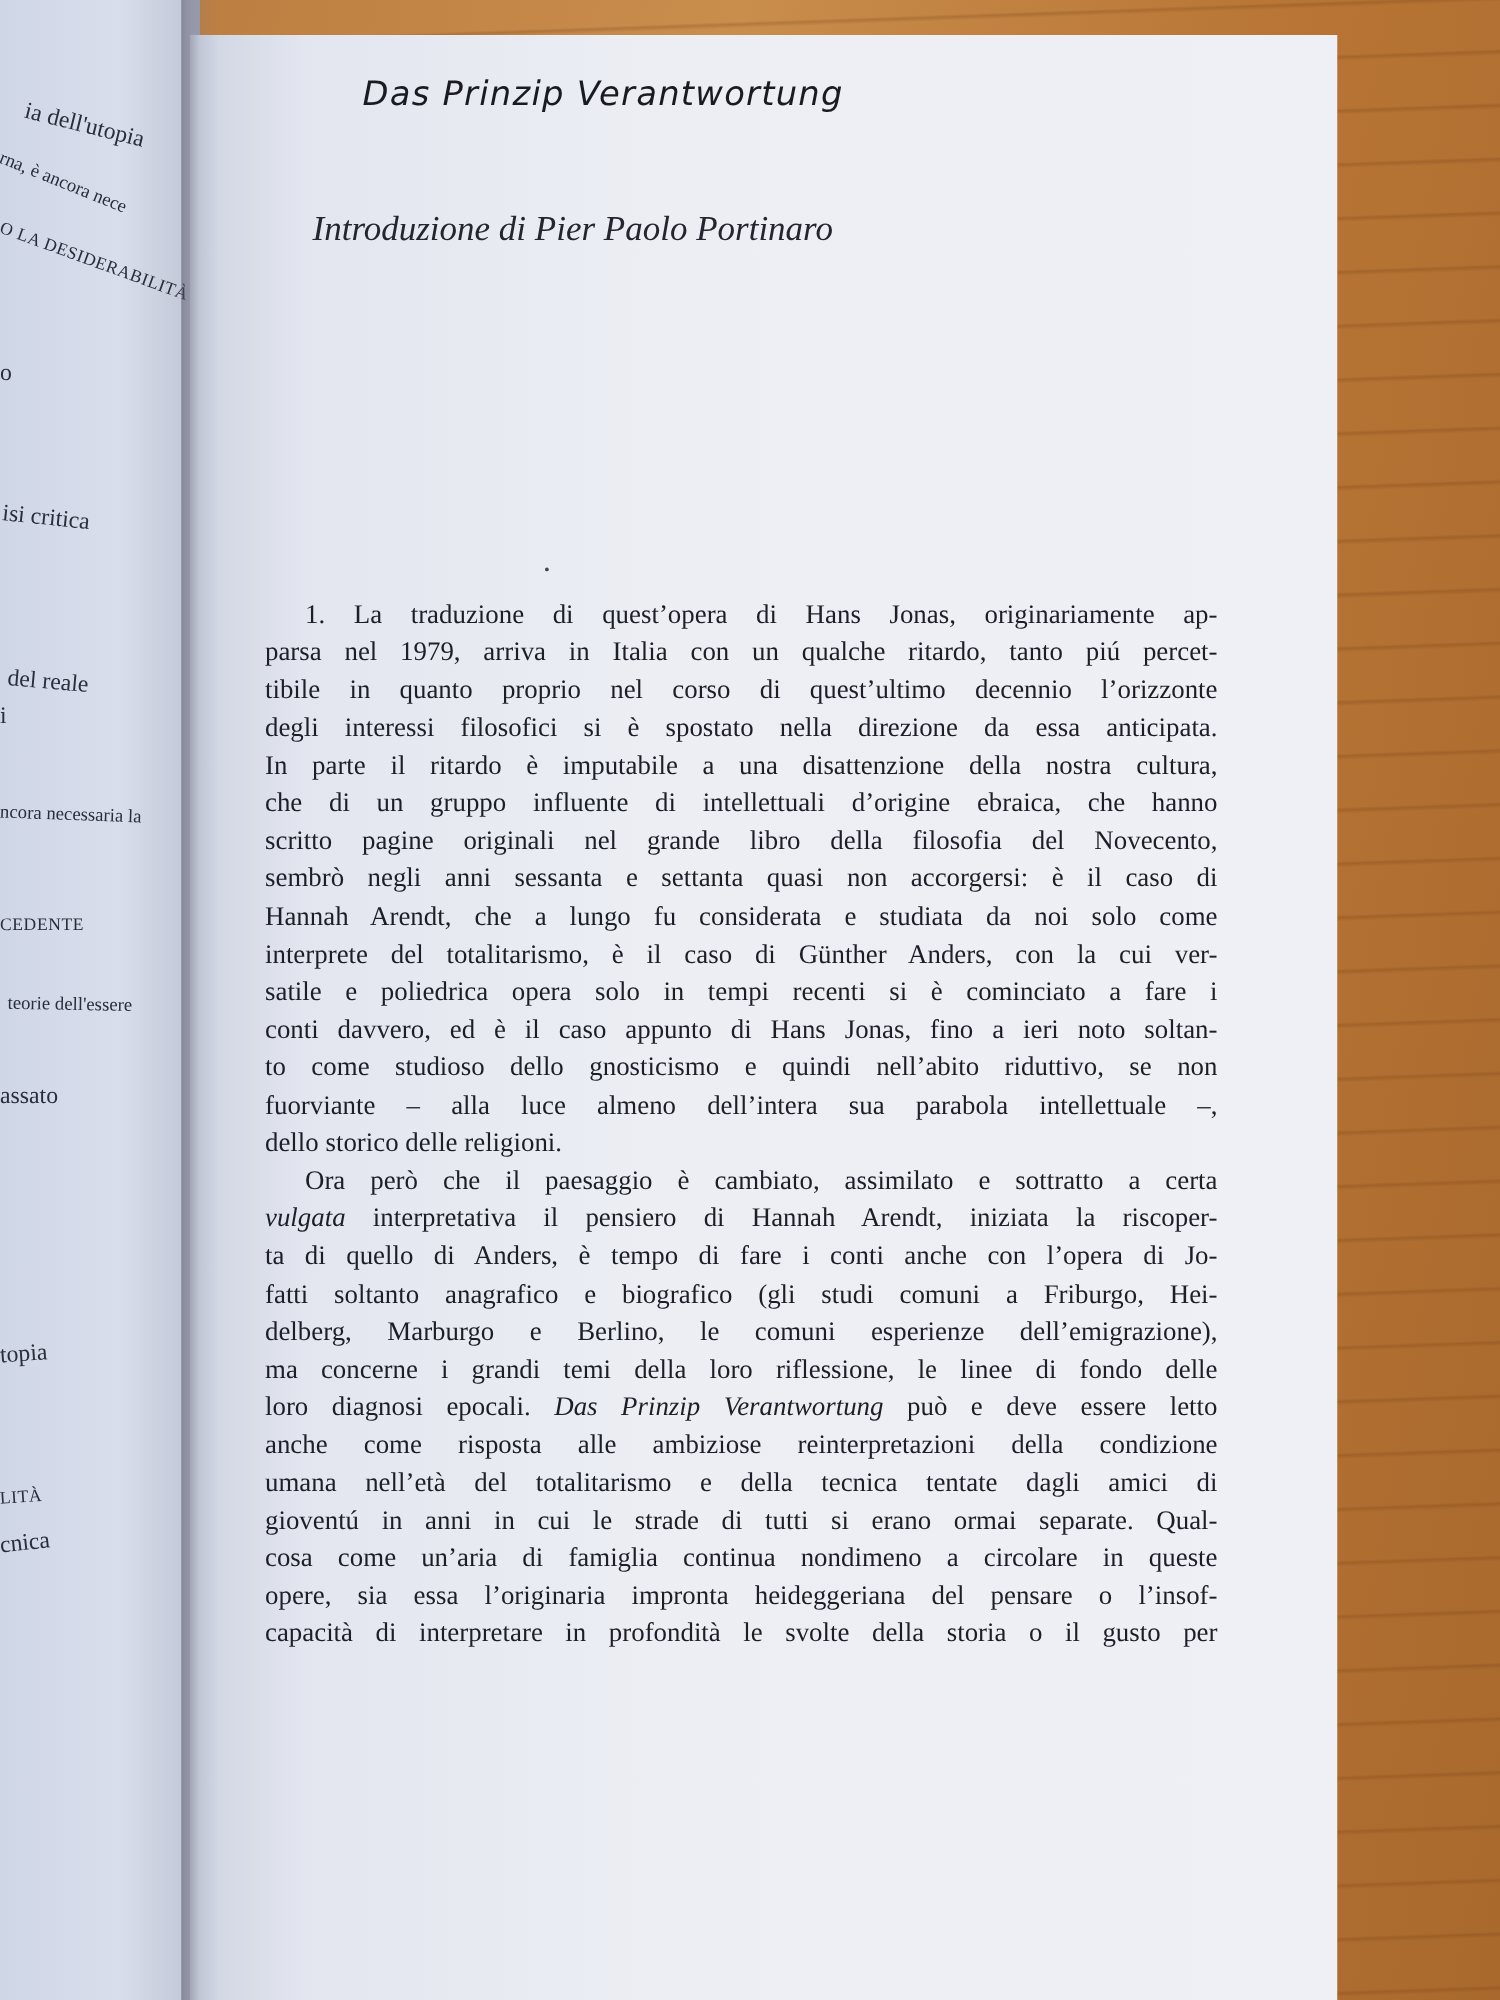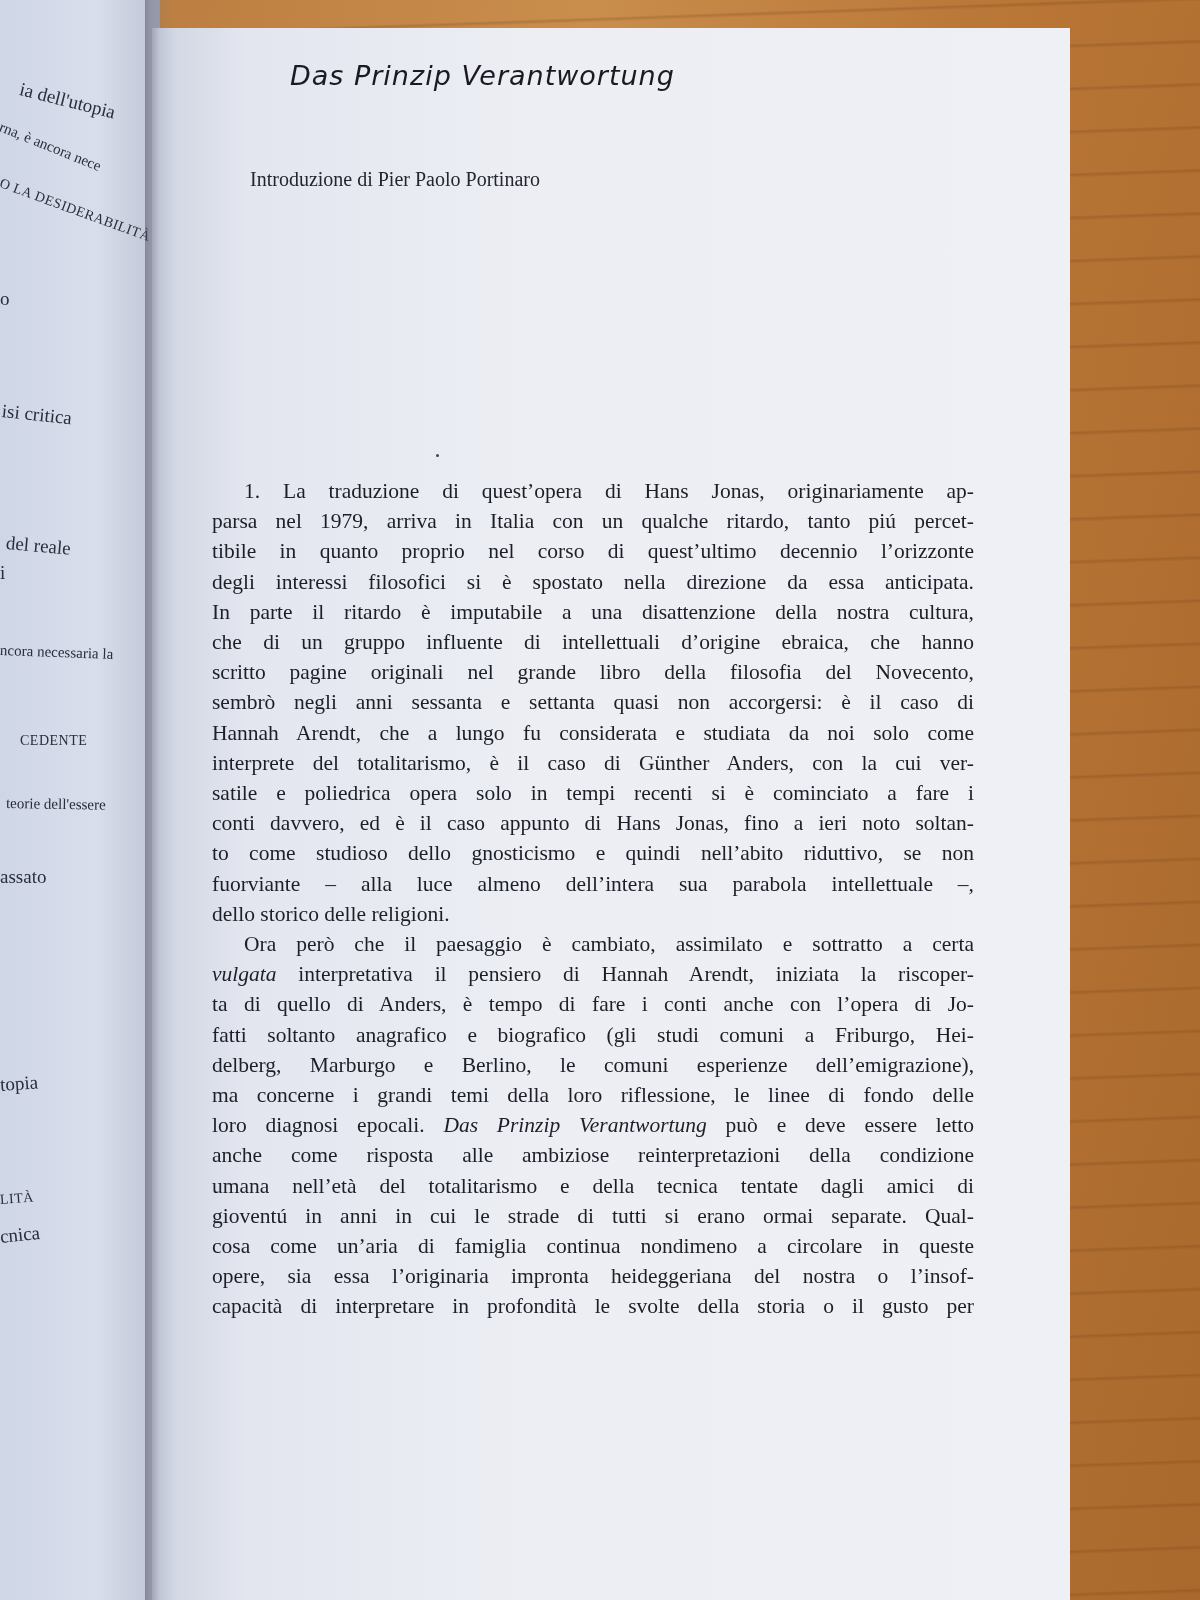--- a/index.html
+++ b/index.html
@@ -31,21 +31,21 @@
       background: linear-gradient(90deg, #cdd3e1 0%, #e3e6ef 10%, #eceef4 40%, #eef0f5 100%);
       clip-path: polygon(0 0, 100% 0, 100% 100%, 0 100%);
     }
     .handwritten {
       position: absolute; left: 290px; top: 60px;
       font-family: "DejaVu Sans", sans-serif; font-size: 27px; color: #1a1a22;
       font-style: italic; letter-spacing: 1px;
     }
     .intro-title {
       position: absolute; left: 250px; top: 168px;
-      font-size: 20px; color: #24262f;
+      font-size: 28px; color: #24262f; font-style: italic;
     }
     .dot { position: absolute; left: 436px; top: 454px; width: 3px; height: 3px; border-radius: 50%; background: #444; }
     .body-text {
       position: absolute; left: 212px; top: 476px; width: 762px;
       font-size: 21.5px; line-height: 30.2px; color: #1d1f28;
       text-align: justify;
     }
     .body-text .line { display: block; white-space: nowrap; text-align: justify; text-align-last: justify; }
     .body-text .line.last { text-align-last: left; }
     .body-text .indent { padding-left: 32px; }
@@ -59,21 +59,21 @@
 
 <div class="left-page" id="left-page">
     <span class="frag " style="left: 20px; top: 78px; transform: rotate(14deg); transform-origin: left center;">ia dell'utopia</span>
     <span class="frag small" style="left: 0px; top: 118px; transform: rotate(22deg); transform-origin: left center;">rna, è ancora nece</span>
     <span class="frag caps" style="left: 0px; top: 175px; transform: rotate(20deg); transform-origin: left center;">o la desiderabilità</span>
     <span class="frag " style="left: 0px; top: 288px; transform: rotate(0deg); transform-origin: left center;">o</span>
     <span class="frag " style="left: 2px; top: 400px; transform: rotate(6deg); transform-origin: left center;">isi critica</span>
     <span class="frag " style="left: 6px; top: 532px; transform: rotate(5deg); transform-origin: left center;">del reale</span>
     <span class="frag " style="left: 0px; top: 562px; transform: rotate(0deg); transform-origin: left center;">i</span>
     <span class="frag small" style="left: 0px; top: 642px; transform: rotate(2deg); transform-origin: left center;">ncora necessaria la</span>
-    <span class="frag caps" style="left: 0px; top: 733px; transform: rotate(0deg); transform-origin: left center; padding-left: 20px;">cedente</span>
+    <span class="frag caps" style="left: 0px; top: 733px; transform: rotate(0deg); transform-origin: left center;">cedente</span>
     <span class="frag small" style="left: 6px; top: 795px; transform: rotate(1deg); transform-origin: left center;">teorie dell'essere</span>
     <span class="frag " style="left: 0px; top: 866px; transform: rotate(0deg); transform-origin: left center;">assato</span>
     <span class="frag " style="left: 0px; top: 1074px; transform: rotate(-4deg); transform-origin: left center;">topia</span>
     <span class="frag caps" style="left: 0px; top: 1192px; transform: rotate(-4deg); transform-origin: left center;">lità</span>
     <span class="frag " style="left: 0px; top: 1226px; transform: rotate(-6deg); transform-origin: left center;">cnica</span>
   </div>
 <div class="right-page"></div>
 <div class="gutter"></div>
 
 <div class="handwritten">Das Prinzip Verantwortung</div>
@@ -100,15 +100,15 @@
     <span class="line "><span class="it">vulgata</span><span class=""> interpretativa il pensiero di Hannah Arendt, iniziata la riscoper-</span></span>
     <span class="line "><span class="">ta di quello di Anders, è tempo di fare i conti anche con l’opera di Jo-</span></span>
     <span class="line "><span class="">fatti soltanto anagrafico e biografico (gl</span><span class="ul">i studi comuni a Friburgo,</span><span class=""> </span><span class="ul">Hei-</span></span>
     <span class="line "><span class="ul">delberg,</span><span class=""> </span><span class="ul">Marburgo</span><span class=""> e </span><span class="ul">Berlino,</span><span class=""> le </span><span class="ul">comuni esperienze dell’emigrazione),</span></span>
     <span class="line "><span class="">ma concerne i grandi temi della loro riflessione, le linee di fondo delle</span></span>
     <span class="line "><span class="">loro diagnosi epocali. </span><span class="ul it">Das Prinzip Verantwortung</span><span class=""> può e deve essere letto</span></span>
     <span class="line "><span class="">anche come risposta alle ambiziose reinterpretazioni della condizione</span></span>
     <span class="line "><span class="">umana nell’età del totalitarismo e della tecnica tentate dagli amici di</span></span>
     <span class="line "><span class="">gioventú in anni in cui le strade di tutti si erano ormai separate. Qual-</span></span>
     <span class="line "><span class="">cosa come un’aria di famiglia continua nondimeno a circolare in queste</span></span>
-    <span class="line "><span class="">opere, sia essa </span><span class="ul">l’originaria impronta heideggeriana</span><span class=""> del nostra </span><span class="ul">o l’insof-</span></span>
+    <span class="line "><span class="">opere, sia essa </span><span class="ul">l’originaria impronta heideggeriana</span><span class=""> del pensare </span><span class="ul">o l’insof-</span></span>
     <span class="line "><span class="">capacità di interpretare in profondità le svolte della storia o il gusto per</span></span>
   </div>
 
 </body></html>

